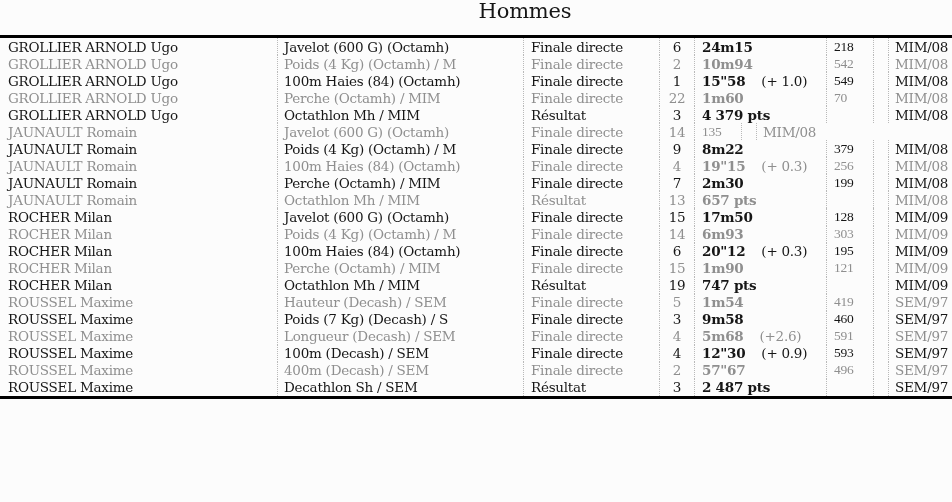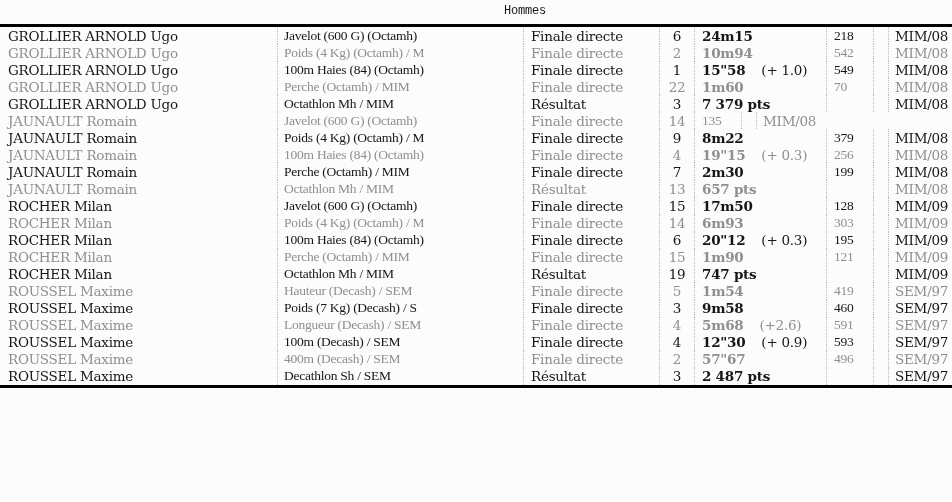--- a/index.html
+++ b/index.html
@@ -5,27 +5,26 @@
   * { box-sizing: border-box; margin: 0; padding: 0; }
   html, body { width: 952px; height: 502px; }
   body {
     background: #fcfcfc;
     font-family: "DejaVu Serif", "Liberation Serif", serif;
     color: #161616;
     overflow: hidden;
   }
   .page { width: 952px; height: 502px; }
   .title-bar {
-    height: 24px;
+    height: 35px;
     margin-left: 98px;            
     text-align: center;
-    font-size: 12px;
+    font-size: 21px;
     line-height: 23px;
     letter-spacing: -0.2px;
-    font-family: Liberation Mono, monospace;
   }
   .results-table {
     height: 364px;
     border-top: 3px solid #000;
     border-bottom: 3px solid #000;
     display: flex;
     flex-direction: column;
   }
   .row {
     flex: 1;
@@ -35,21 +34,21 @@
     letter-spacing: -0.25px;
   }
   .cell {
     display: flex;
     align-items: center;
     white-space: nowrap;
     overflow: hidden;
   }
   .sep { border-left: 1px dotted #b9b9b9; }
   .c-name   { width: 277px; padding-left: 8px; }
-  .c-event  { width: 246px; padding-left: 6px; font-family: Liberation Serif, serif; }
+  .c-event  { width: 246px; padding-left: 6px; }
   .c-round  { width: 136px; padding-left: 7px; }
   .c-rank   { width: 35px;  justify-content: center; }
   .c-perf   { width: 132px; padding-left: 7px; }
   .c-points { width: 47px;  padding-left: 7px; font-family: Liberation Serif, serif; }
   .c-spacer { width: 15px; }
   .c-cat    { width: 64px;  padding-left: 6px; }
   .perf { font-weight: bold; }
   .wind { margin-left: 16px; }
   .row.dim { color: #8f8f8f; }
 </style>
@@ -110,21 +109,21 @@
     <div class="cell c-points sep">70</div>
     <div class="cell c-spacer sep"></div>
     <div class="cell c-cat sep">MIM/08</div>
   </div>
       <div class="row">
     <div class="cell c-name">GROLLIER ARNOLD Ugo</div>
     <div class="cell c-event sep">Octathlon Mh / MIM</div>
     <div class="cell c-round sep">Résultat</div>
     <div class="cell c-rank sep">3</div>
     <div class="cell c-perf sep">
-      <span class="perf">7 379 pts</span>
+      <span class="perf">4 379 pts</span>
       <span class="wind"></span>
     </div>
     <div class="cell c-points sep"></div>
     <div class="cell c-spacer sep"></div>
     <div class="cell c-cat sep">MIM/08</div>
   </div>
       <div class="row dim">
     <div class="cell c-name">JAUNAULT Romain</div>
     <div class="cell c-event sep">Javelot (600 G) (Octamh)</div>
     <div class="cell c-round sep">Finale directe</div>

